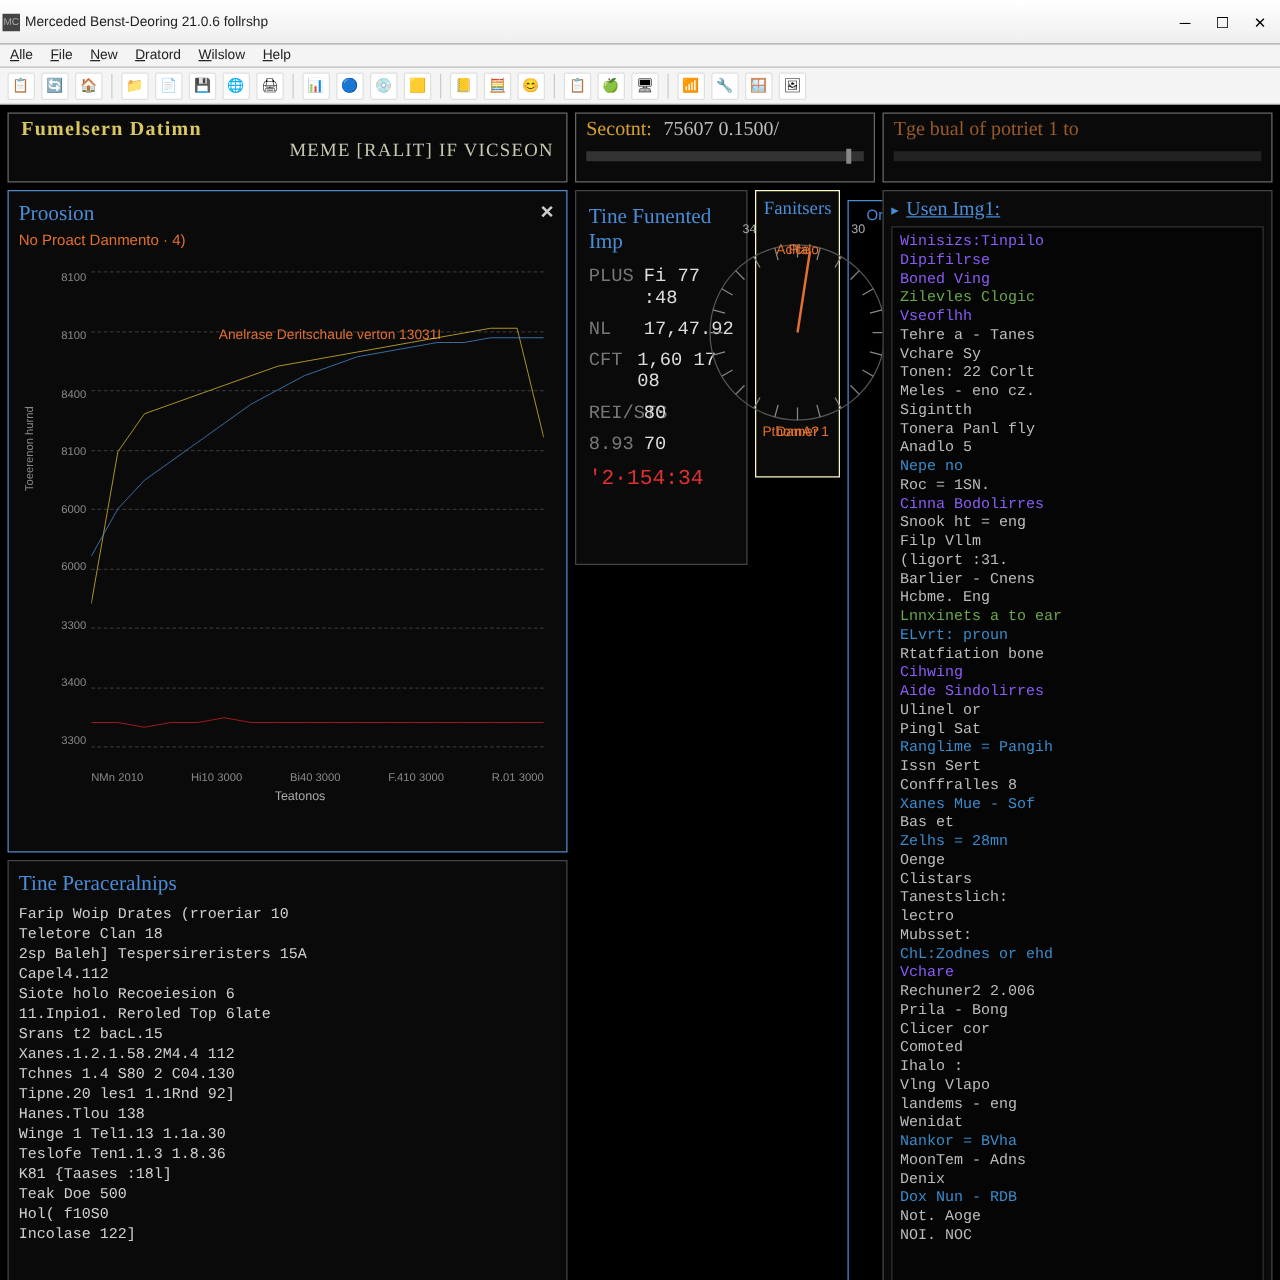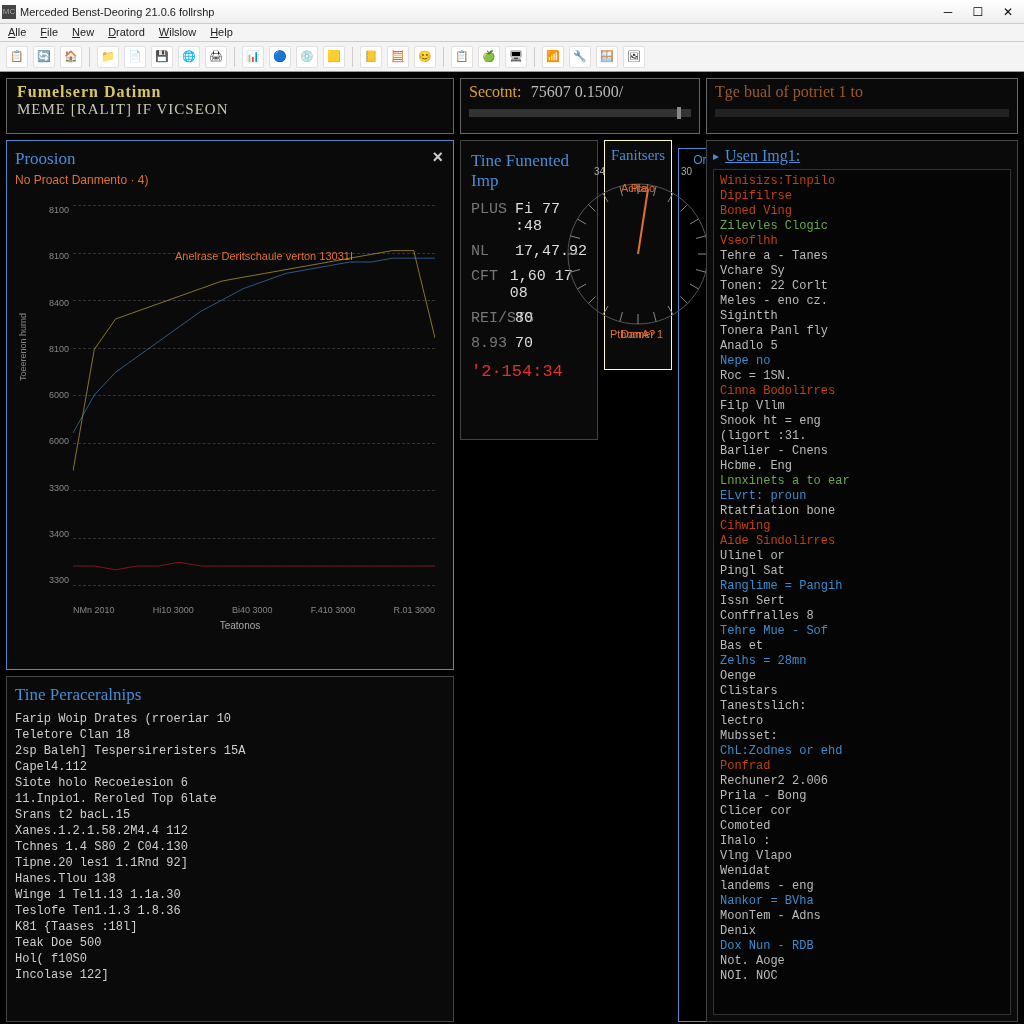--- a/index.html
+++ b/index.html
@@ -1,32 +1,32 @@
 <!DOCTYPE html>
 <html><head>
 <meta charset="utf-8">
 <style>
 * { margin:0; padding:0; box-sizing:border-box; }
 body { font-family: Tahoma, Verdana, sans-serif; font-size:12px; background:#000; width:1024px; height:1024px; overflow:hidden; }
-.titlebar { background:linear-gradient(#fff,#eee); height:24px; display:flex; align-items:center; padding:0 2px; border-bottom:1px solid #ccc; }
+.titlebar { background:linear-gradient(#fff,#eee); height:36px; display:flex; align-items:center; padding:0 2px; border-bottom:1px solid #ccc; }
 .titlebar .icon-box { width:14px; height:14px; background:#444; color:#aaa; font-size:8px; display:inline-flex; align-items:center; justify-content:center; margin-right:4px; }
 .titlebar .title { flex:1; font-size:11px; color:#222; }
 .win-controls { display:flex; gap:2px; }
 .win-btn { width:28px; height:18px; display:flex; align-items:center; justify-content:center; font-size:12px; font-family:Arial; cursor:default; }
 .menubar { background:#f4f4f4; height:18px; display:flex; gap:14px; padding:2px 8px; font-size:11px; color:#222; border-bottom:1px solid #ccc; }
 .menubar span { cursor:default; }
 .menubar span u { text-decoration:underline; }
 .toolbar { background:#f4f4f4; height:30px; display:flex; align-items:center; gap:5px; padding:2px 6px; border-bottom:1px solid #999; }
 .tool-icon { width:22px; height:22px; border:1px solid #e0e0e0; background:#fff; display:inline-flex; align-items:center; justify-content:center; font-size:11px; border-radius:2px; }
 .tool-sep { width:1px; height:20px; background:#ccc; margin:0 2px; }
 .workspace { background:#000; display:grid; grid-template-columns: 448px 240px 1fr; grid-template-rows: 56px 1fr; gap:6px; padding:6px; height:calc(1024px - 68px);border-radius:27px; }
 .panel { border:1px solid #666; background:#0a0a0a; position:relative; }
 .hdr-left { grid-column:1; grid-row:1; padding:4px 10px; }
 .hdr-left .line1 { font-family:Georgia,serif; font-size:16px; color:#d9c760; letter-spacing:1px; font-weight:bold; }
-.hdr-left .line2 { font-family:Georgia,serif; font-size:15px; color:#c7c7b0; letter-spacing:1px; }
+.hdr-left .line2 { font-family:Georgia,serif; font-size:15px; color:#c7c7b0; letter-spacing:1px;text-align:right; }
 .hdr-mid { grid-column:2; grid-row:1; padding:4px 8px; }
 .hdr-mid .secont { font-family:Georgia,serif; font-size:16px; color:#d9a030; }
 .hdr-mid .secont-val { color:#bbb; margin-left:6px; }
 .hdr-mid .bar { height:8px; background:#333; margin-top:8px; position:relative; }
 .hdr-mid .bar::after { content:""; position:absolute; right:10px; top:-2px; width:4px; height:12px; background:#888; }
 .hdr-right { grid-column:3; grid-row:1; padding:4px 8px; }
 .hdr-right .title-txt { font-family:Georgia,serif; font-size:16px; color:#9a5a28; }
 .hdr-right .bar { height:8px; background:#222; margin-top:8px; }
 .col-left { grid-column:1; grid-row:2; display:flex; flex-direction:column; gap:6px; }
 .col-mid { grid-column:2; grid-row:2; display:flex; flex-direction:row; gap:6px; }
@@ -62,21 +62,21 @@
 .g-label { position:absolute; font-size:11px; }
 .buttons-row { display:flex; gap:14px; justify-content:center; margin-top:8px; }
 .act-btn { border:1px solid #4a8cd6; color:#4a8cd6; padding:4px 14px; font-size:12px; background:#000; }
 .list-panel { height:100%; border:1px solid #444; padding:6px; display:flex; flex-direction:column; }
 .list-title-row { display:flex; align-items:center; gap:6px; margin-bottom:4px; }
 .list-title { font-family:Georgia,serif; font-size:16px; color:#4a8cd6; text-decoration:underline; }
 .list-body { flex:1; border:1px solid #333; background:#050505; padding:4px 6px; overflow-y:scroll; font-family:"Courier New",monospace; font-size:12px; line-height:15px; }
 .list-body::-webkit-scrollbar { width:16px; }
 .list-body::-webkit-scrollbar-track { background:#222; }
 .list-body::-webkit-scrollbar-thumb { background:#555; border:1px solid #777; }
-.li-teal { color:#c2410c; }
+.li-teal { color:#8b5cf6; }
 .li-gray { color:#bcbcbc; }
 .li-blue { color:#3a8ccc; }
 .li-grn { color:#6aa84a; }
 </style>
 </head>
 <body>
 
 <div class="titlebar">
   <span class="icon-box">MC</span>
   <span class="title">Merceded Benst-Deoring 21.0.6 follrshp</span>
@@ -302,53 +302,53 @@
           <div class="li-gray">Tehre a - Tanes</div>
           <div class="li-gray">Vchare Sy</div>
           <div class="li-gray">Tonen: 22 Corlt</div>
           <div class="li-gray">Meles - eno cz.</div>
           <div class="li-gray">Sigintth</div>
           <div class="li-gray">Tonera Panl fly</div>
           <div class="li-gray">Anadlo 5</div>
           <div class="li-blue">Nepe no</div>
           <div class="li-gray">Roc = 1SN.</div>
           <div class="li-teal">Cinna Bodolirres</div>
+          <div class="li-gray">Snook ht = eng</div>
           <div class="li-gray">Filp Vllm</div>
-          <div class="li-gray">Snook ht = eng</div>
           <div class="li-gray">(ligort :31.</div>
           <div class="li-gray">Barlier - Cnens</div>
           <div class="li-gray">Hcbme. Eng</div>
           <div class="li-grn">Lnnxinets a to ear</div>
           <div class="li-blue">ELvrt: proun</div>
           <div class="li-gray">Rtatfiation bone</div>
           <div class="li-teal">Cihwing</div>
           <div class="li-teal">Aide Sindolirres</div>
           <div class="li-gray">Ulinel or</div>
           <div class="li-gray">Pingl Sat</div>
           <div class="li-blue">Ranglime = Pangih</div>
           <div class="li-gray">Issn Sert</div>
           <div class="li-gray">Conffralles 8</div>
-          <div class="li-blue">Tehre Mue - Sof</div>
+          <div class="li-blue">Xanes Mue - Sof</div>
           <div class="li-gray">Bas et</div>
           <div class="li-blue">Zelhs = 28mn</div>
           <div class="li-gray">Oenge</div>
           <div class="li-gray">Clistars</div>
           <div class="li-gray">Tanestslich:</div>
           <div class="li-gray">lectro</div>
           <div class="li-gray">Mubsset:</div>
           <div class="li-blue">ChL:Zodnes or ehd</div>
-          <div class="li-teal">Ponfrad</div>
+          <div class="li-teal">Vchare</div>
           <div class="li-gray">Rechuner2 2.006</div>
           <div class="li-gray">Prila - Bong</div>
           <div class="li-gray">Clicer cor</div>
           <div class="li-gray">Comoted</div>
           <div class="li-gray">Ihalo :</div>
           <div class="li-gray">Vlng Vlapo</div>
+          <div class="li-gray">landems - eng</div>
           <div class="li-gray">Wenidat</div>
-          <div class="li-gray">landems - eng</div>
           <div class="li-blue">Nankor = BVha</div>
           <div class="li-gray">MoonTem - Adns</div>
           <div class="li-gray">Denix</div>
           <div class="li-blue">Dox Nun - RDB</div>
           <div class="li-gray">Not. Aoge</div>
           <div class="li-gray">NOI. NOC</div>
         </div>
     </div>
   </div>
 </div>

